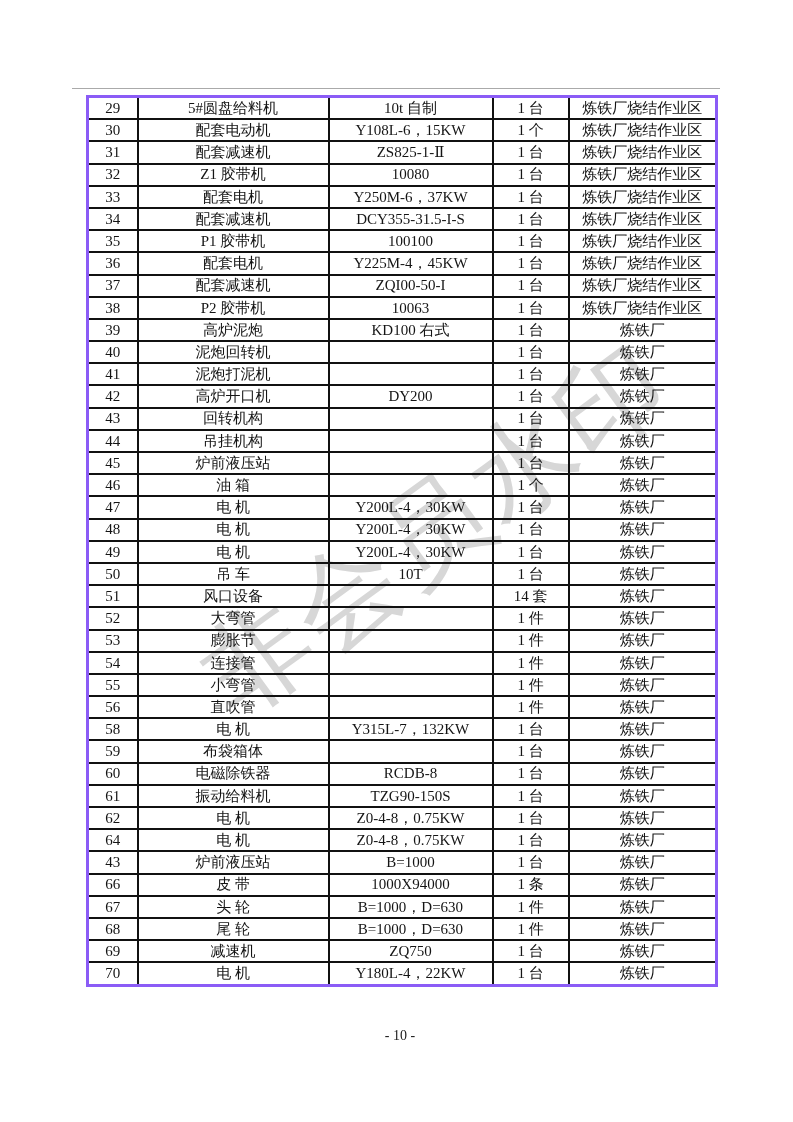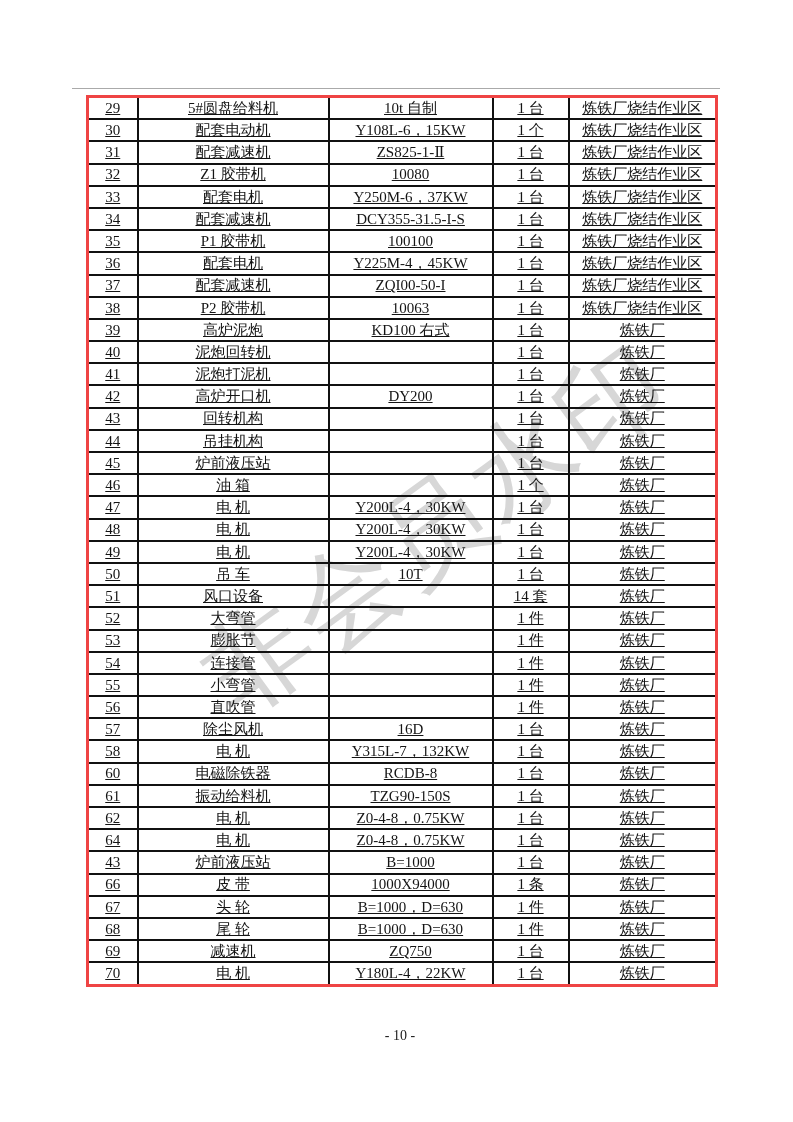--- a/index.html
+++ b/index.html
@@ -57,22 +57,21 @@
     padding: 0 2px;
     font-size: 15px;
     line-height: 1.1;
     text-align: center;
     vertical-align: middle;
     white-space: nowrap;
     overflow: hidden;
     background: transparent;
   }
   .doc-table {
-    border: 3px solid #ef4444;
-    text-decoration: underline;
+    border: 3px solid #8b5cf6;
   }
   .page-number {
     position: absolute;
     left: 0;
     top: 1028px;
     width: 800px;
     text-align: center;
     font-size: 14px;
     color: #1a1a1a;
     z-index: 2;
@@ -285,30 +284,30 @@
           <td>炼铁厂</td>
         </tr>
         <tr>
           <td>56</td>
           <td>直吹管</td>
           <td></td>
           <td>1 件</td>
           <td>炼铁厂</td>
         </tr>
         <tr>
-          <td>57</td>
-          <td>除尘风机</td>
-          <td>16D</td>
-          <td>1 台</td>
-          <td>炼铁厂</td>
-        </tr>
-        <tr>
           <td>58</td>
           <td>电 机</td>
           <td>Y315L-7，132KW</td>
+          <td>1 台</td>
+          <td>炼铁厂</td>
+        </tr>
+        <tr>
+          <td>59</td>
+          <td>布袋箱体</td>
+          <td></td>
           <td>1 台</td>
           <td>炼铁厂</td>
         </tr>
         <tr>
           <td>60</td>
           <td>电磁除铁器</td>
           <td>RCDB-8</td>
           <td>1 台</td>
           <td>炼铁厂</td>
         </tr>

